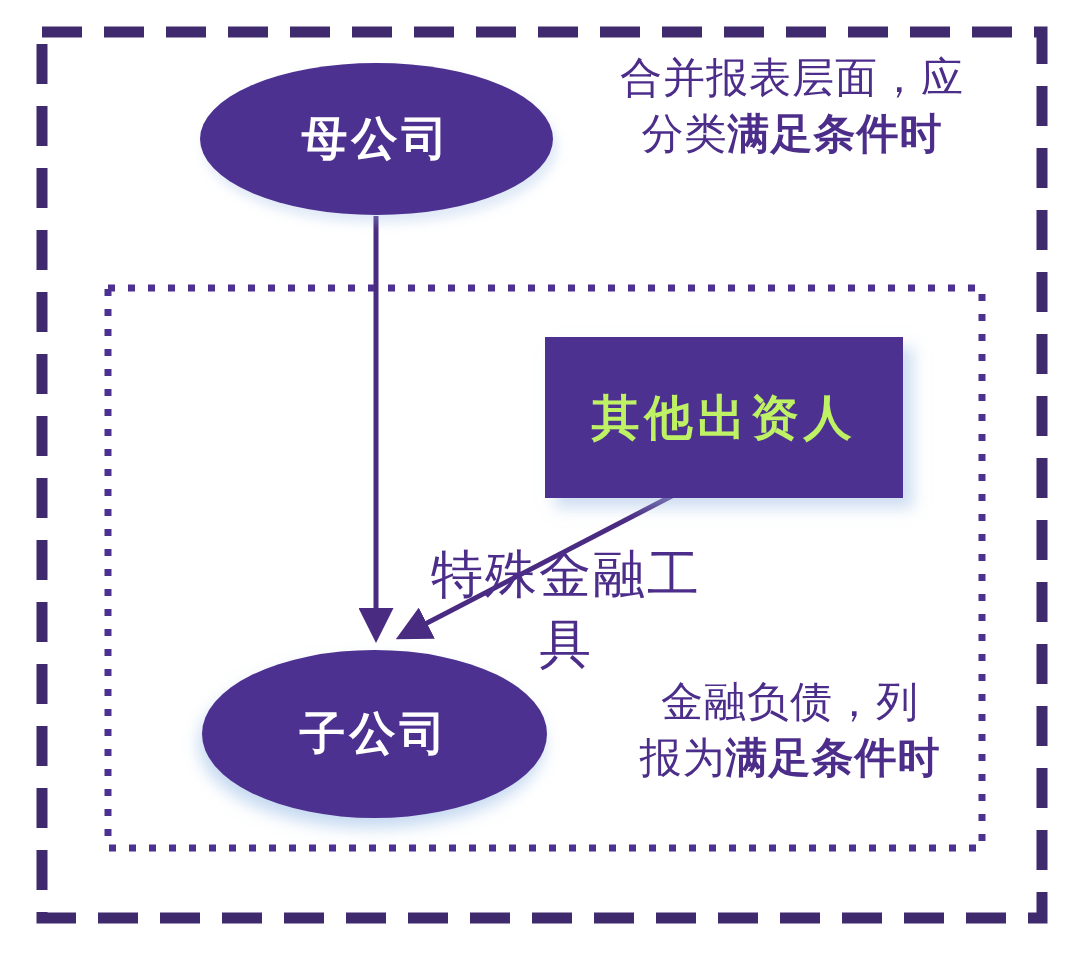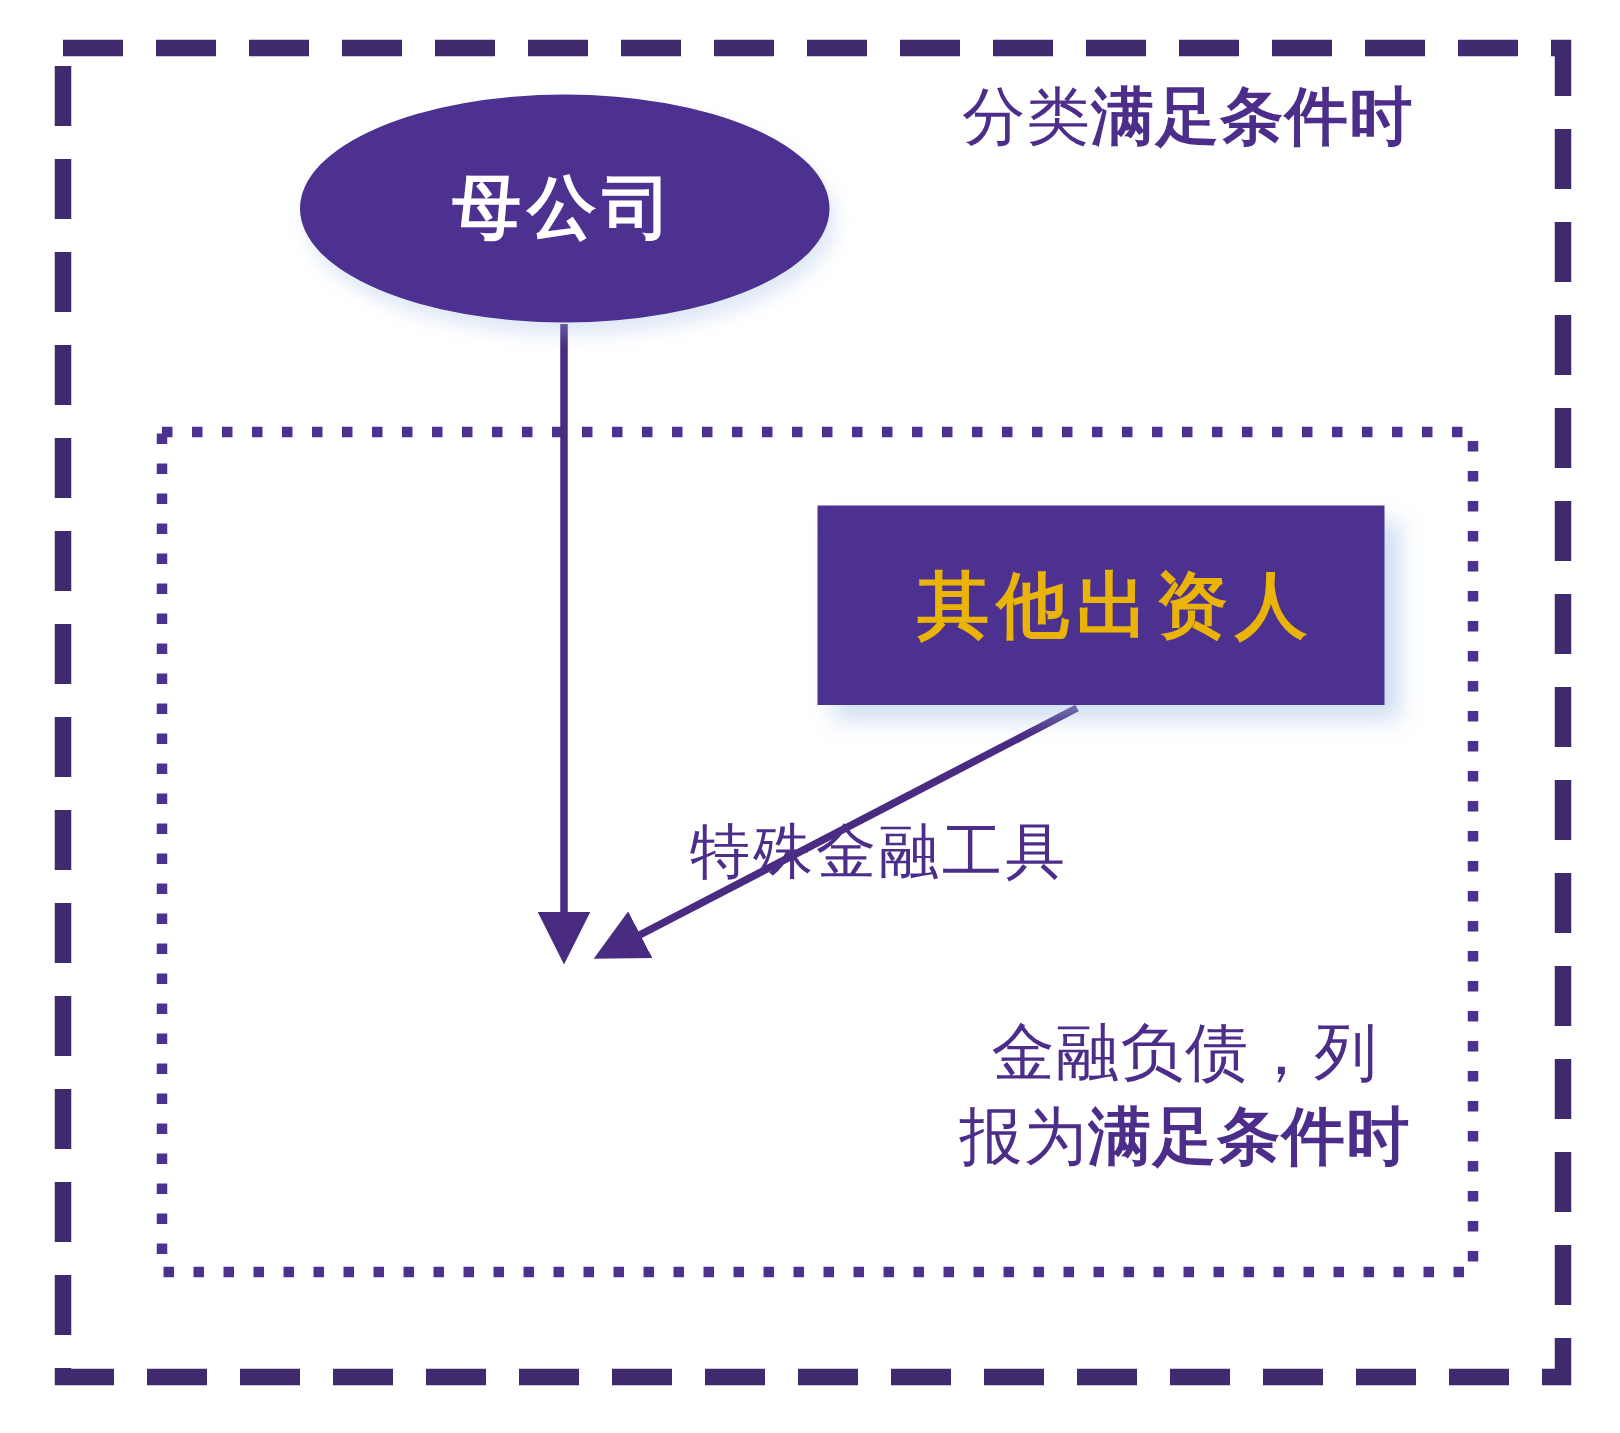--- a/index.html
+++ b/index.html
@@ -39,31 +39,30 @@
     box-shadow: 4px 8px 12px rgba(160, 190, 230, 0.35);
   }
   .subsidiary-node {
     left: 202px; top: 650px;
     width: 345px; height: 168px;
     box-shadow: -3px 10px 16px rgba(150, 185, 230, 0.55);
   }
   .investors-node {
     position: absolute;
     left: 545px; top: 337px;
-    width: 358px; height: 133px;
+    width: 358px; height: 161px;
     background: #4c3190;
-    color: #eab308;
+    color: #bef264;
     display: flex;
     align-items: center;
     justify-content: center;
     font-size: 48px;
     font-weight: 600;
     letter-spacing: 5px;
     box-shadow: 10px 10px 14px rgba(160, 190, 230, 0.5);
-    padding-left: 20px;
   }
   .note {
     position: absolute;
     color: #4c2e8a;
     font-weight: 500;
     text-align: center;
     font-size: 42px;
     line-height: 56px;
     letter-spacing: 1px;
   }
@@ -75,23 +74,23 @@
     left: 598px; top: 674px;
     width: 384px;
   }
   .bold {
     font-weight: 800;
   }
   .edge-label {
     position: absolute;
     left: 420px; top: 540px;
     width: 292px;
-    text-align: right;
+    text-align: center;
     color: #4c2e8a;
-    font-size: 40px;
+    font-size: 52px;
     font-weight: 500;
     letter-spacing: 2px;
   }
 </style>
 </head>
 <body>
 
 <div class="canvas">
 
   <svg class="connectors" viewBox="0 0 1080 955" xmlns="http://www.w3.org/2000/svg">
@@ -107,24 +106,28 @@
   </svg>
 
   <div class="node-ellipse parent-node">
     <span>母公司</span>
   </div>
 
   <div class="investors-node">
     <span>其他出资人</span>
   </div>
 
+  <div class="node-ellipse subsidiary-node">
+    <span>子公司</span>
+  </div>
 
   <div class="edge-label">特殊金融工具</div>
 
   <div class="note note-top">
+    <div>合并报表层面，应</div>
     <div><span>分类</span><span class="bold">满足条件时</span></div>
   </div>
 
   <div class="note note-bottom">
     <div>金融负债，列</div>
     <div><span>报为</span><span class="bold">满足条件时</span></div>
   </div>
 
 </div>
 

